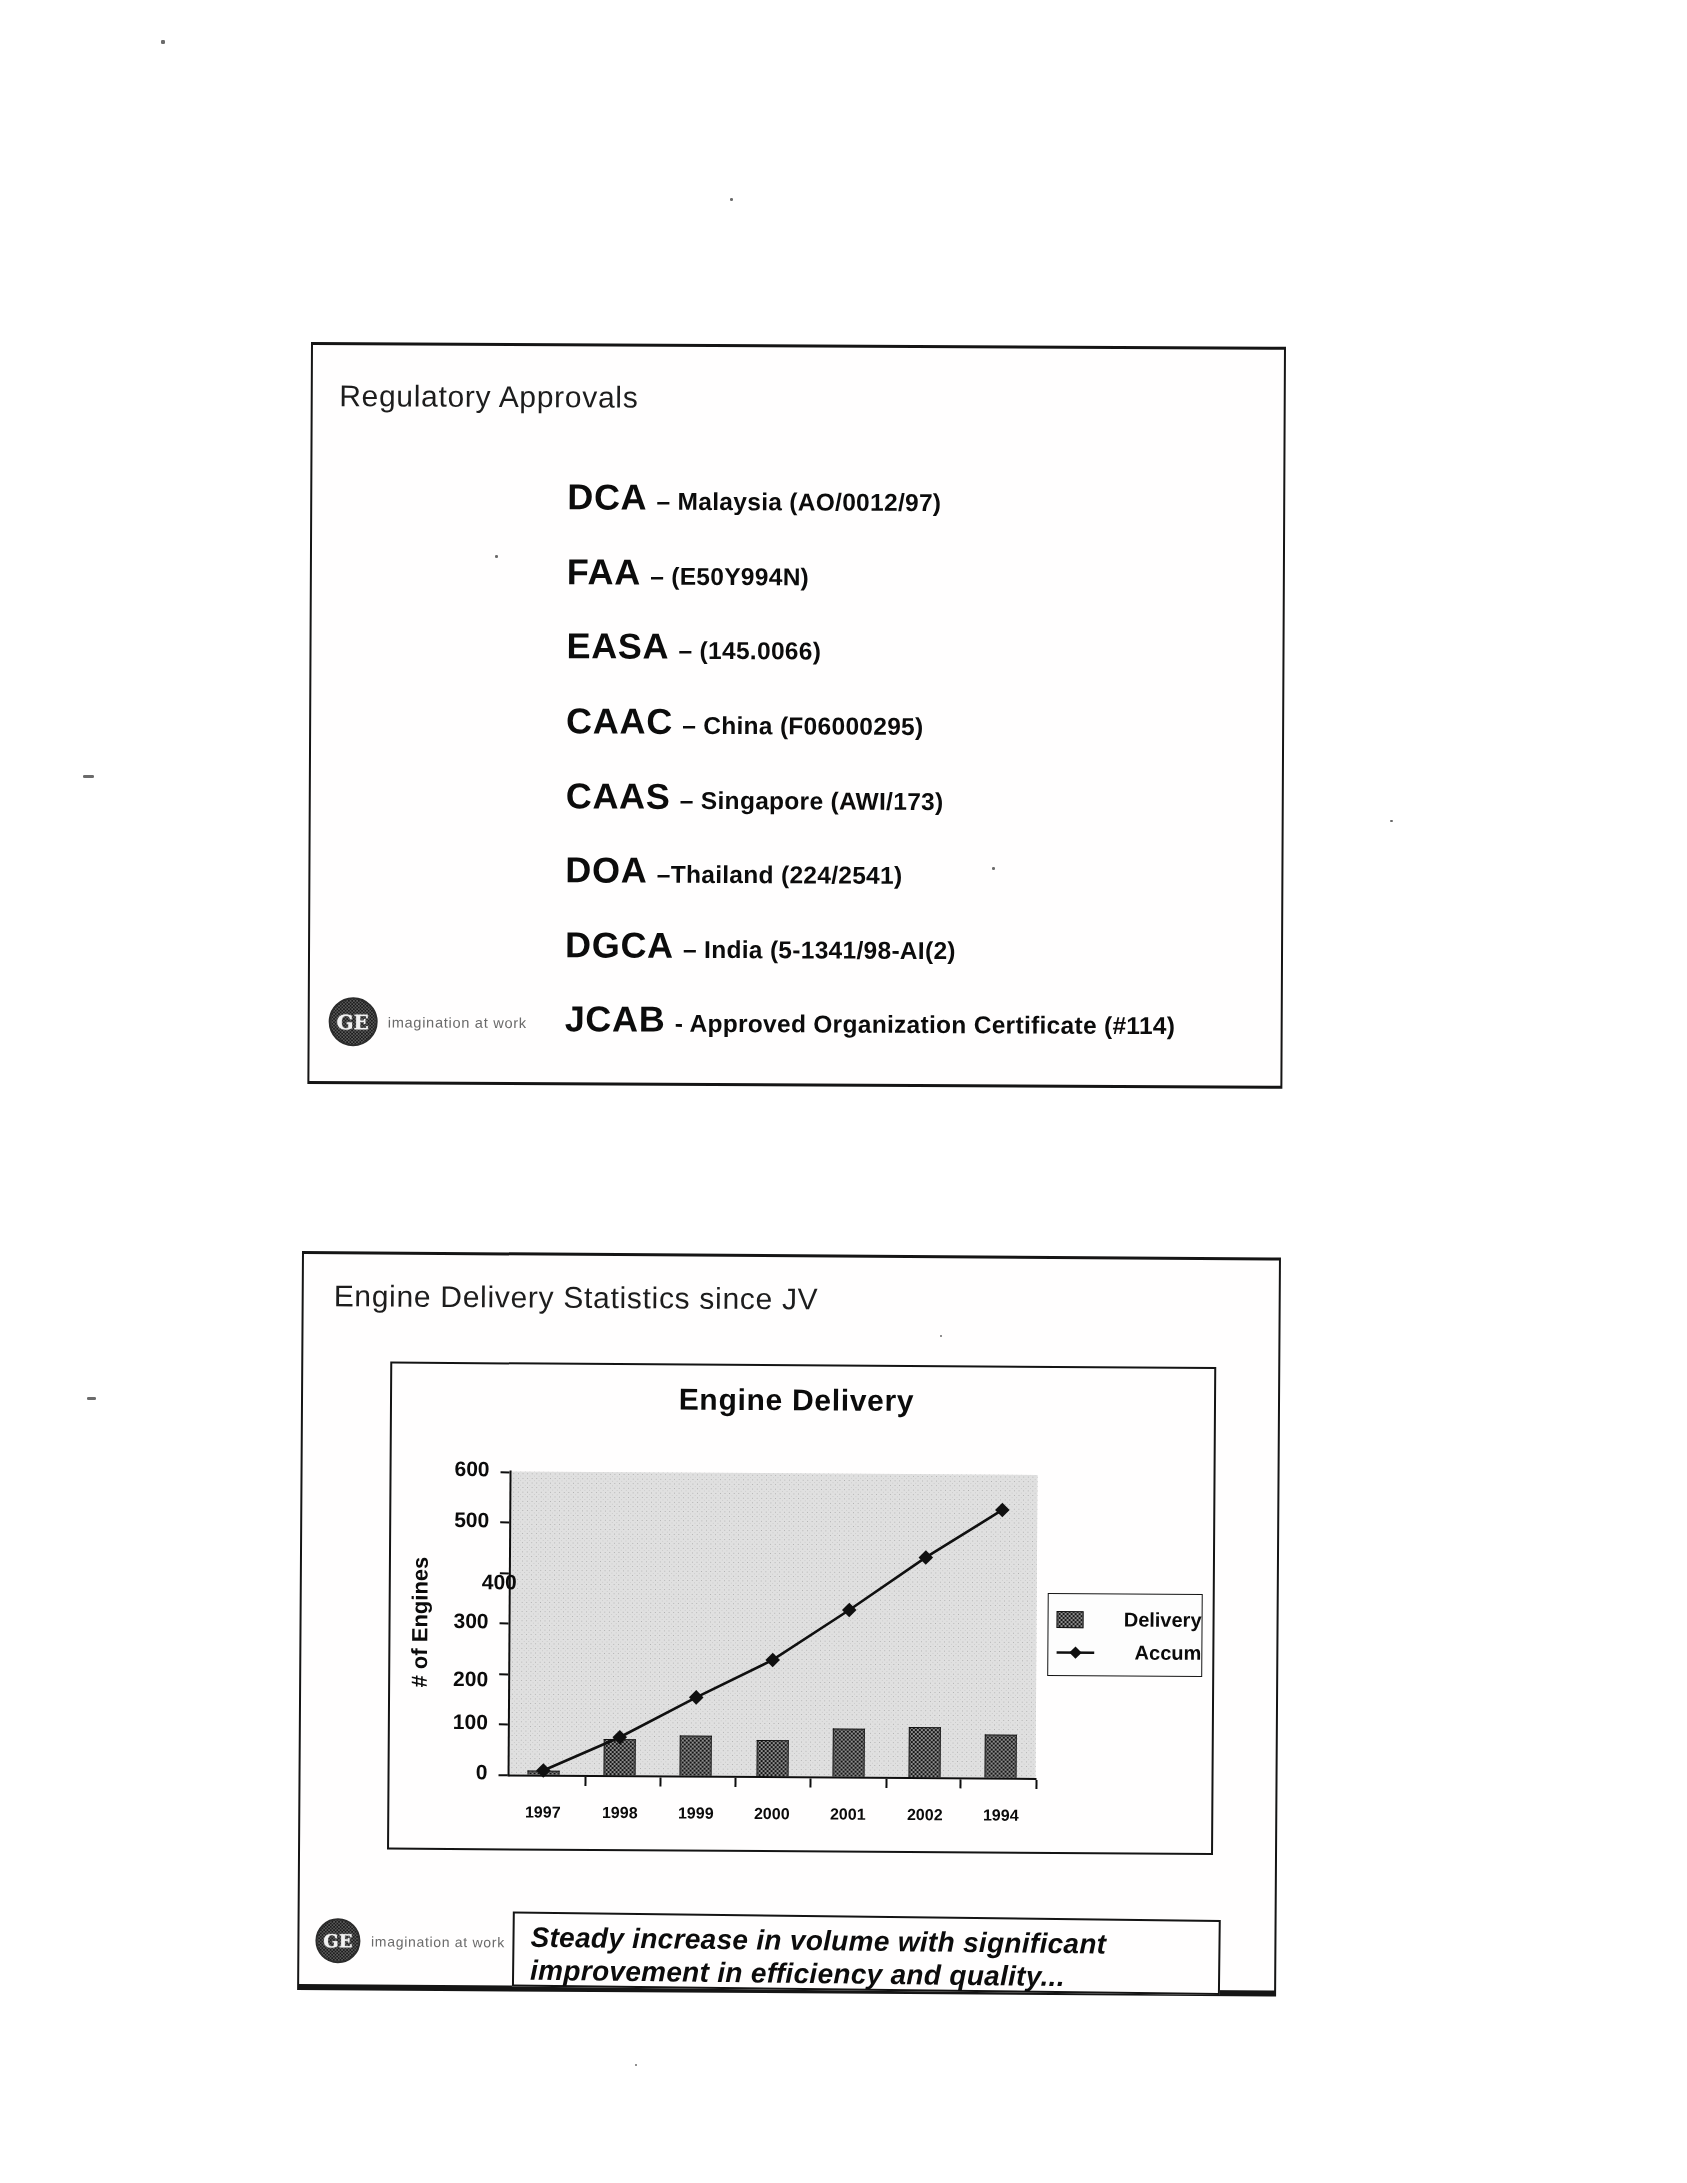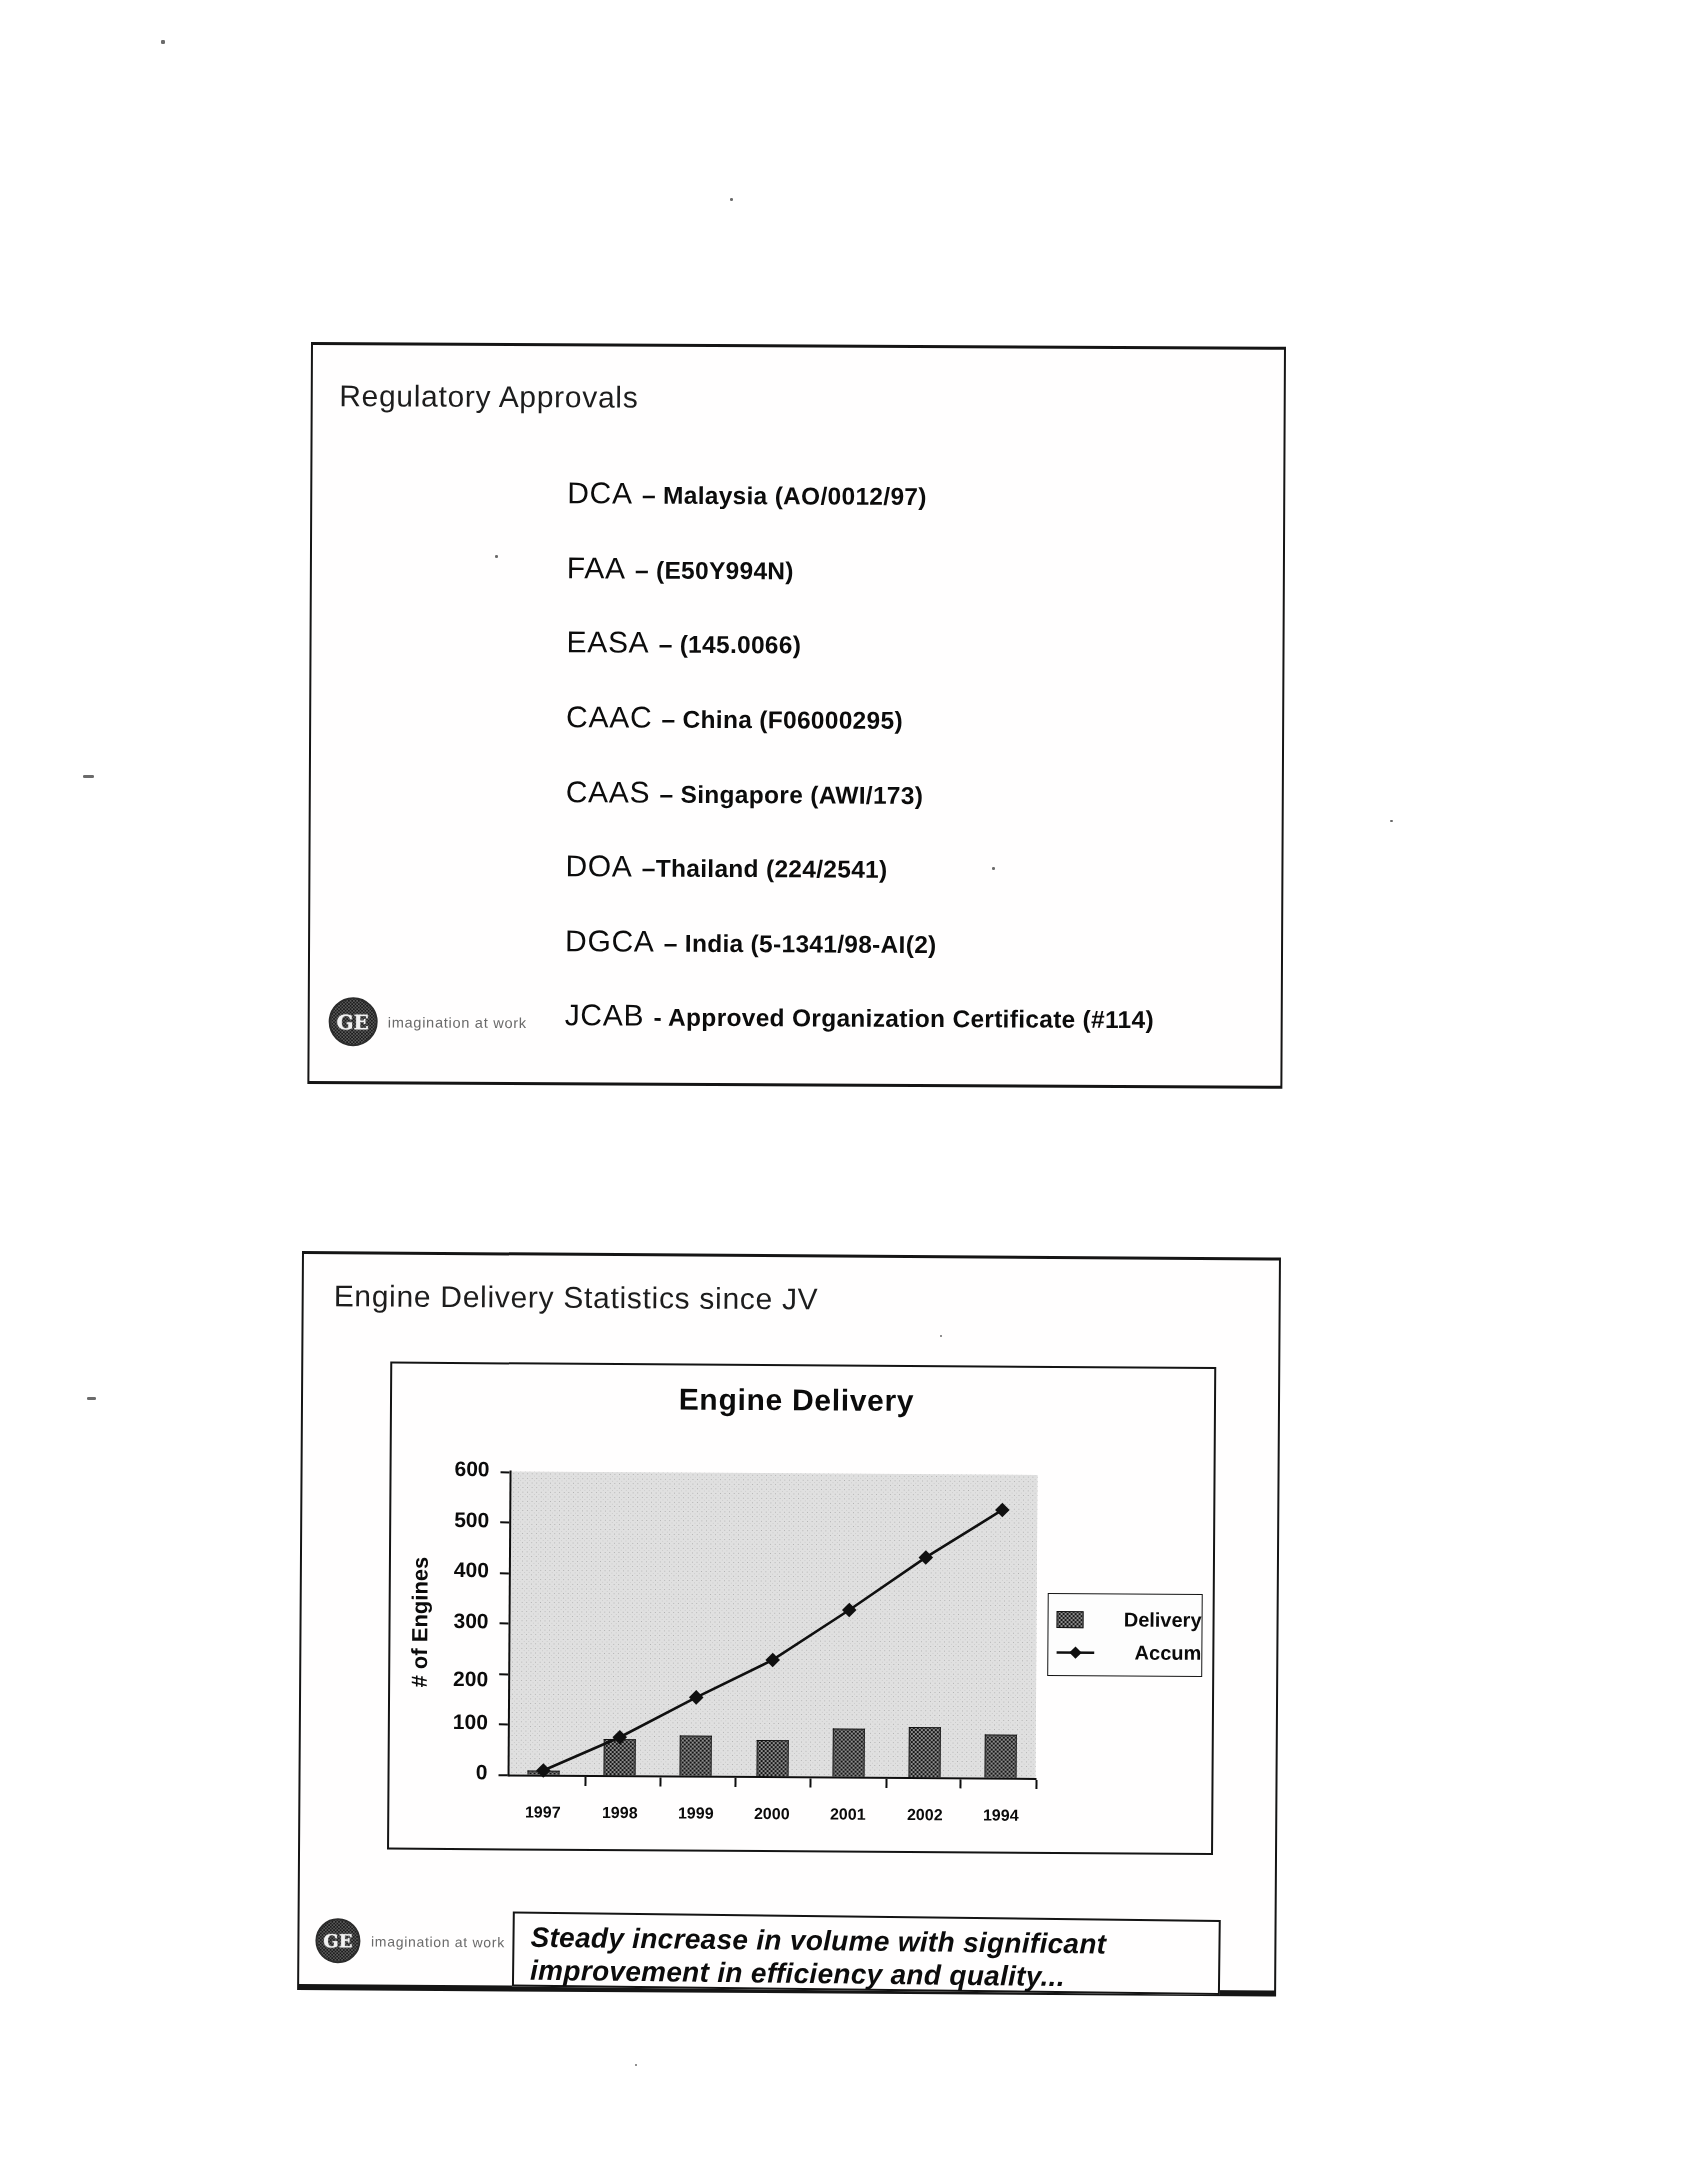--- a/index.html
+++ b/index.html
@@ -14,21 +14,21 @@
           border-top:3.3px solid #151515;border-left:2.6px solid #151515;
           border-right:2.6px solid #151515;border-bottom:6px solid #151515;
           transform:rotate(0.38deg);transform-origin:0 0;box-sizing:border-box;}
   .slide-title{position:absolute;font-size:30px;font-weight:400;color:#1d1d1d;letter-spacing:0.7px;white-space:nowrap;}
   .slide1 .slide-title{left:26.5px;top:34px;}
   .slide2 .slide-title{left:30px;top:25px;}
 
   
   .approval-list{position:absolute;left:255px;top:0;width:695px;}
   .approval-item{position:absolute;white-space:nowrap;}
-  .approval-acro{font-size:30px;font-weight:400;color:#0c0c0c;letter-spacing:0.7px;}
+  .approval-acro{font-size:36px;font-weight:700;color:#0c0c0c;letter-spacing:0.7px;}
   .approval-rest{font-size:24.5px;font-weight:700;color:#0c0c0c;margin-left:9.3px;letter-spacing:0.3px;}
 
   
   .ge-brand{position:absolute;display:flex;align-items:center;gap:10.6px;}
   .ge-logo{border-radius:50%;box-sizing:border-box;position:relative;
            background-color:#5a5a5a;
            background-image:radial-gradient(#1b1b1b 0.9px,rgba(0,0,0,0) 1px),
                             radial-gradient(#1b1b1b 0.9px,rgba(0,0,0,0) 1px);
            background-size:3.3px 3.3px;background-position:0 0,1.7px 1.7px;
            border:2px solid #2c2c2c;display:flex;align-items:center;justify-content:center;}
@@ -142,21 +142,21 @@
       <div id="yticks">
           <div class="ytick" style="top: 410px;"></div>
           <div class="ytick-label" style="top: 396px;">0</div>
           <div class="ytick" style="top: 359px;"></div>
           <div class="ytick-label" style="top: 346px;">100</div>
           <div class="ytick" style="top: 309px;"></div>
           <div class="ytick-label" style="top: 295px; margin-top: 8px;">200</div>
           <div class="ytick" style="top: 258px;"></div>
           <div class="ytick-label" style="top: 245px;">300</div>
           <div class="ytick" style="top: 208px;"></div>
-          <div class="ytick-label" style="top: 194px;">400</div>
+          <div class="ytick-label" style="top: 206px; padding-left: 28px;">400</div>
           <div class="ytick" style="top: 157px;"></div>
           <div class="ytick-label" style="top: 144px;">500</div>
           <div class="ytick" style="top: 107px;"></div>
           <div class="ytick-label" style="top: 93px;">600</div>
         </div>
       <div id="xticks">
           <div class="xtick" style="left: 195px; top: 412px;"></div>
           <div class="xtick" style="left: 270px; top: 412px;"></div>
           <div class="xtick" style="left: 345px; top: 412px;"></div>
           <div class="xtick" style="left: 420px; top: 412px;"></div>

